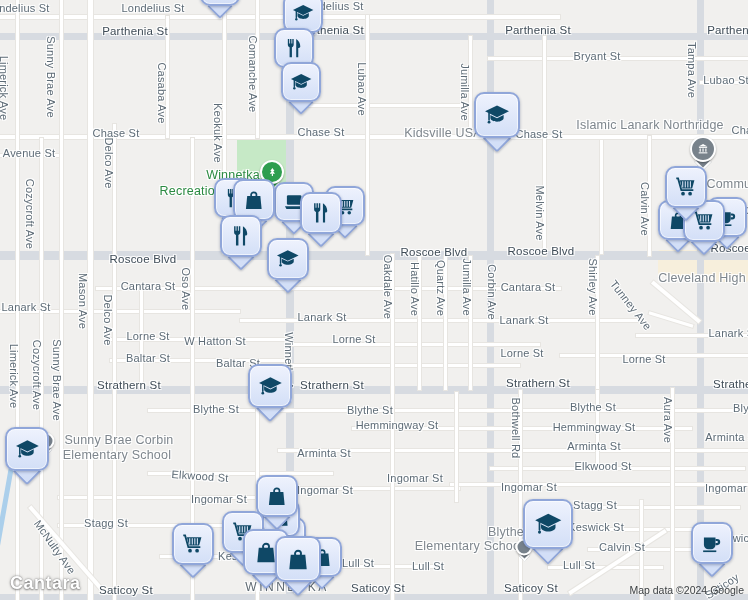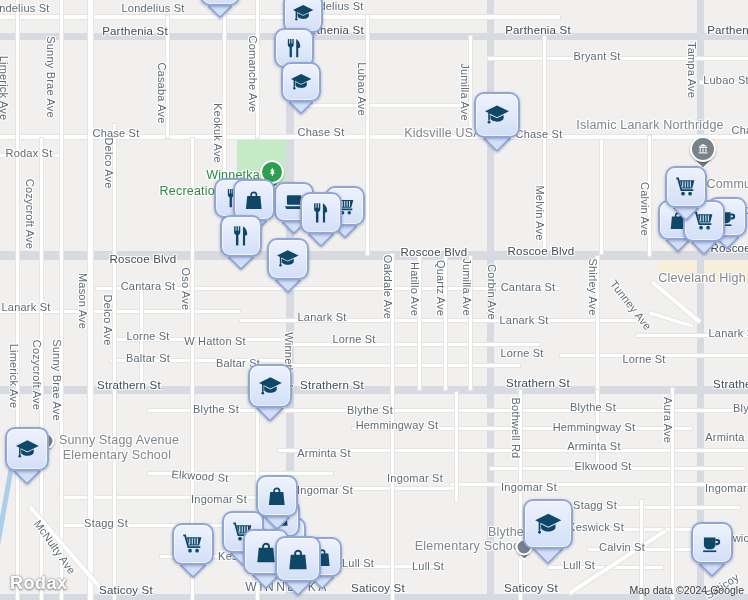--- a/index.html
+++ b/index.html
@@ -153,21 +153,21 @@
       <div class="lbl m" style="left: 135px; top: 31px;">Parthenia St</div>
       <div class="lbl m" style="left: 331px; top: 30px;">Parthenia St</div>
       <div class="lbl m" style="left: 538px; top: 30px;">Parthenia St</div>
       <div class="lbl m" style="left: 740px; top: 30px;">Parthenia St</div>
       <div class="lbl s" style="left: 584px; top: 56px; margin-left: 13px;">Bryant St</div>
       <div class="lbl s" style="left: 726px; top: 80px;">Lubao St</div>
       <div class="lbl s" style="left: 116px; top: 133px;">Chase St</div>
       <div class="lbl s" style="left: 321px; top: 132px;">Chase St</div>
       <div class="lbl s" style="left: 539px; top: 134px;">Chase St</div>
       <div class="lbl s" style="left: 755px; top: 130px;">Chase St</div>
-      <div class="lbl s" style="left: 29px; top: 153px;">Rodax St</div>
+      <div class="lbl s" style="left: 29px; top: 153px;">Avenue St</div>
       <div class="lbl m" style="left: 143px; top: 259px;">Roscoe Blvd</div>
       <div class="lbl m" style="left: 434px; top: 252px;">Roscoe Blvd</div>
       <div class="lbl m" style="left: 541px; top: 251px;">Roscoe Blvd</div>
       <div class="lbl m" style="left: 744px; top: 248px;">Roscoe Blvd</div>
       <div class="lbl s" style="left: 148px; top: 286px;">Cantara St</div>
       <div class="lbl s" style="left: 528px; top: 287px;">Cantara St</div>
       <div class="lbl s" style="left: 26px; top: 307px;">Lanark St</div>
       <div class="lbl s" style="left: 322px; top: 317px;">Lanark St</div>
       <div class="lbl s" style="left: 524px; top: 320px;">Lanark St</div>
       <div class="lbl s" style="left: 733px; top: 333px;">Lanark St</div>
@@ -237,21 +237,21 @@
       <div class="lbl s" style="left: 631px; top: 305px; transform: translate(-50%, -50%) rotate(52deg);">Tunney Ave</div>
       <div class="lbl s" style="left: 516px; top: 428px; transform: translate(-50%, -50%) rotate(90deg);">Bothwell Rd</div>
       <div class="lbl s" style="left: 668px; top: 420px; transform: translate(-50%, -50%) rotate(90deg);">Aura Ave</div>
       <div class="lbl s" style="left: 14px; top: 376px; transform: translate(-50%, -50%) rotate(90deg);">Limerick Ave</div>
       <div class="lbl s" style="left: 37px; top: 375px; transform: translate(-50%, -50%) rotate(90deg);">Cozycroft Ave</div>
       <div class="lbl s" style="left: 57px; top: 380px; transform: translate(-50%, -50%) rotate(90deg);">Sunny Brae Ave</div>
       <div class="lbl s" style="left: 55px; top: 547px; transform: translate(-50%, -50%) rotate(55deg);">McNulty Ave</div>
       <div class="lbl a" style="left: 443px; top: 133px;">Kidsville USA</div>
       <div class="lbl a" style="left: 650px; top: 125px;">Islamic Lanark Northridge</div>
       <div class="lbl a" style="left: 702px; top: 278px;">Cleveland High</div>
-      <div class="lbl a" style="left: 119px; top: 440px;">Sunny Stagg Avenue</div>
+      <div class="lbl a" style="left: 119px; top: 440px;">Sunny Brae Corbin</div>
       <div class="lbl a" style="left: 117px; top: 455px;">Elementary School</div>
       <div class="lbl a" style="left: 506px; top: 532px;">Blythe</div>
       <div class="lbl a" style="left: 469px; top: 546px;">Elementary School</div>
       <div class="lbl a" style="left: 739px; top: 184px;">Community</div>
       <div class="lbl a" style="left: 743px; top: 210px;">ho</div>
       <div class="lbl g" style="left: 233px; top: 175px;">Winnetka</div>
       <div class="lbl g" style="left: 212px; top: 191px;">Recreation Center</div>
     </div>
   <div id="pois-layer">
       <div class="poi" style="left: 272px; top: 172px; width: 24px; height: 24px;">
@@ -565,15 +565,15 @@
           <svg viewBox="0 0 24 24">
             <path d="M6 5.4h14.8l-2.3 8.3H8.3z"></path>
             <path d="M2.3 2.6h2.6l3.3 11.9h11.5v1.8H6.8L3.4 4.4H2.3z"></path>
             <circle cx="9.2" cy="19" r="1.9"></circle>
             <circle cx="16.4" cy="19" r="1.9"></circle>
             <path d="M8.9 6.4v6.3M11.5 6.4v6.3M14.1 6.4v6.3M16.7 6.4v6.3" stroke="#dbe5f8" stroke-width="1.1" fill="none"></path>
           </svg>
         </div>
       </div>
     </div>
-  <div id="google-logo">Rodax</div>
+  <div id="google-logo">Cantara</div>
   <div id="attribution">Map data ©2024 Google</div>
 </div>
 
 </body></html>

